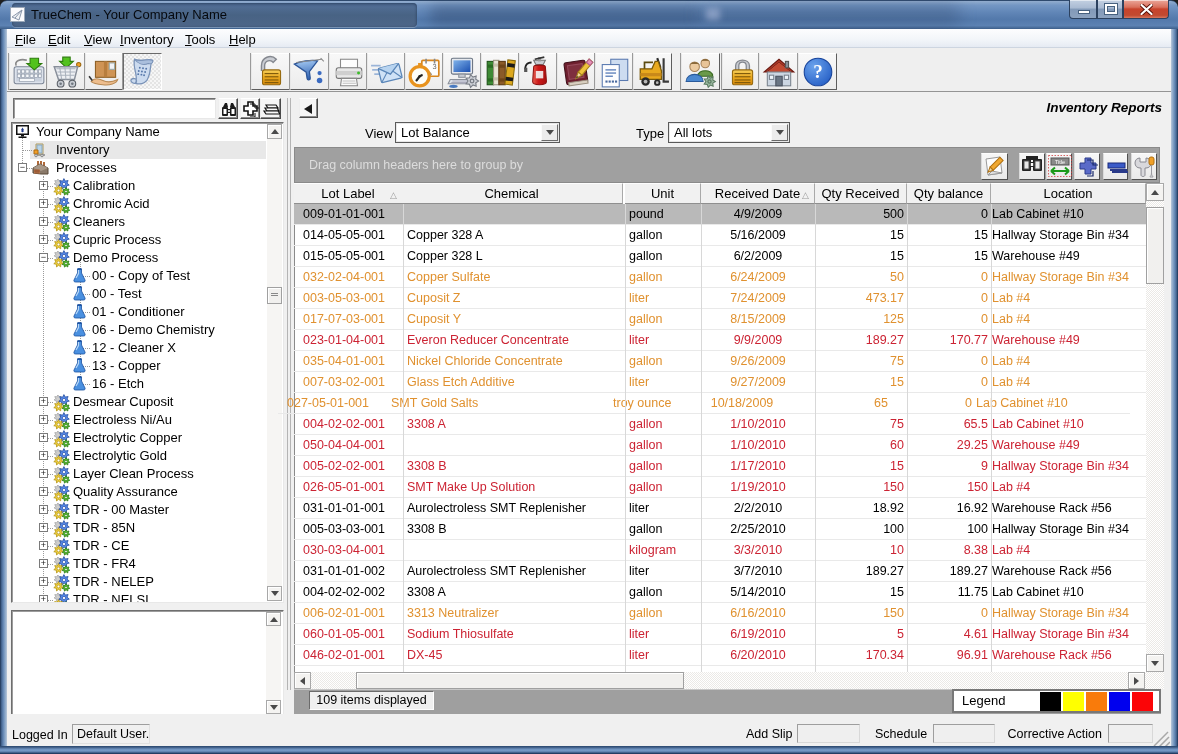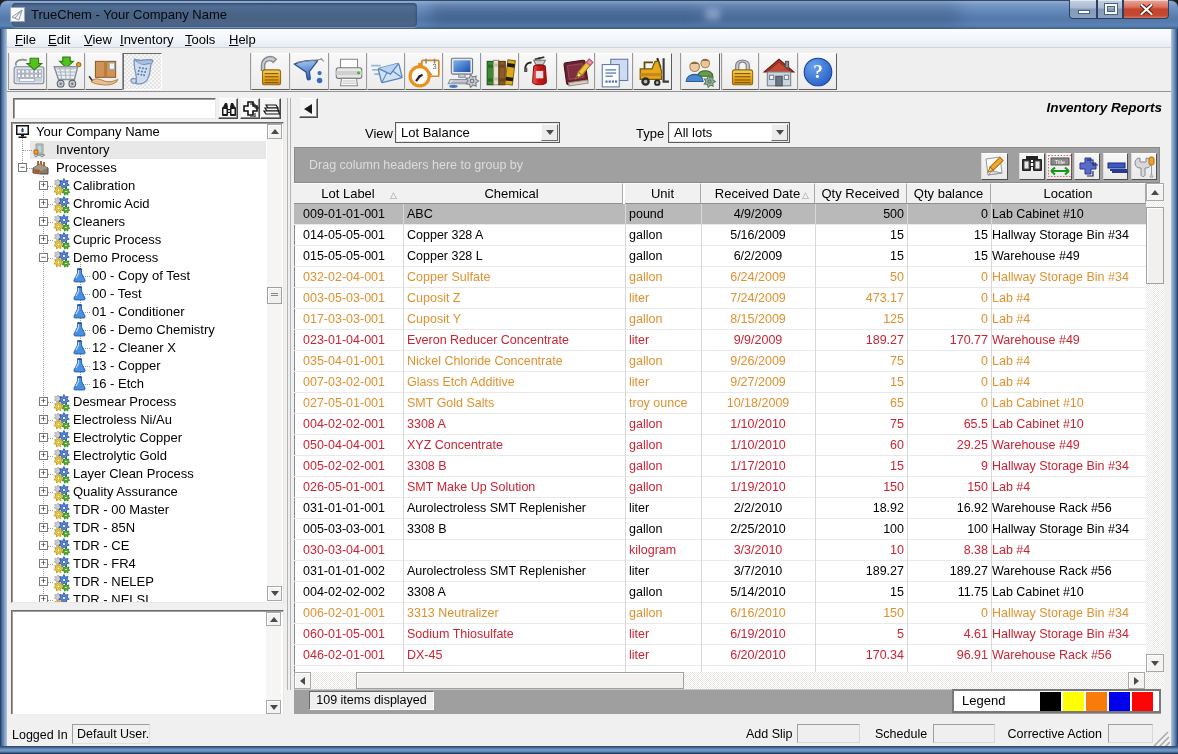--- a/index.html
+++ b/index.html
@@ -548,21 +548,21 @@
       <div class="abs" style="left:41px;top:271px;"><svg width="18" height="18" viewBox="0 0 18 18">
           <polygon points="8.9,5.8 6.8,6.4 6.8,8.6 5.1,7.3 3.4,8.6 3.2,6.5 1.1,6.0 2.7,4.5 1.8,2.6 3.9,2.9 4.9,1.0 6.0,2.9 8.1,2.4 7.2,4.4" fill="#d8d8d8" stroke="#a0a0a0" stroke-width="0.8"></polygon>
           <circle cx="5" cy="5" r="1.2" fill="#fff" stroke="#a0a0a0" stroke-width="0.7"></circle>
           <polygon points="16.3,7.1 13.5,7.9 13.5,10.8 11.1,9.1 8.8,10.9 8.6,8.0 5.8,7.3 7.9,5.4 6.7,2.7 9.6,3.2 10.9,0.6 12.3,3.1 15.1,2.5 14.0,5.2" fill="#5588e8" stroke="#2a50a0" stroke-width="0.8"></polygon>
           <circle cx="11" cy="6" r="1.6" fill="#fff" stroke="#2a50a0" stroke-width="0.7"></circle>
           <polygon points="10.2,13.5 7.7,14.2 7.7,16.8 5.6,15.3 3.5,16.9 3.4,14.3 0.8,13.7 2.8,11.9 1.7,9.6 4.2,10.0 5.4,7.7 6.6,10.0 9.2,9.4 8.2,11.8" fill="#f0d040" stroke="#b09010" stroke-width="0.8"></polygon>
           <circle cx="5.5" cy="12.5" r="1.4" fill="#fff" stroke="#b09010" stroke-width="0.7"></circle>
           <polygon points="16.8,14.3 14.8,14.9 14.8,17.0 13.1,15.8 11.4,17.1 11.3,15.0 9.2,14.5 10.8,13.1 9.9,11.1 12.0,11.5 12.9,9.6 13.9,11.4 16.0,11.0 15.2,12.9" fill="#55c030" stroke="#2a7a10" stroke-width="0.8"></polygon>
           <circle cx="13" cy="13.5" r="1.2" fill="#fff" stroke="#2a7a10" stroke-width="0.7"></circle>
         </svg></div>
-      <div class="treerow" style="left:61px;top:270px;line-height:18px;">Desmear Process</div>
+      <div class="treerow" style="left:61px;top:270px;line-height:18px;">Desmear Cuposit</div>
       <div class="abs" style="left:31px;top:297px;width:10px;height:1px;border-top:1px dotted #9a9a9a;"></div>
       <div class="texp" style="left:27px;top:292px;">+</div>
       <div class="abs" style="left:41px;top:289px;"><svg width="18" height="18" viewBox="0 0 18 18">
           <polygon points="8.9,5.8 6.8,6.4 6.8,8.6 5.1,7.3 3.4,8.6 3.2,6.5 1.1,6.0 2.7,4.5 1.8,2.6 3.9,2.9 4.9,1.0 6.0,2.9 8.1,2.4 7.2,4.4" fill="#d8d8d8" stroke="#a0a0a0" stroke-width="0.8"></polygon>
           <circle cx="5" cy="5" r="1.2" fill="#fff" stroke="#a0a0a0" stroke-width="0.7"></circle>
           <polygon points="16.3,7.1 13.5,7.9 13.5,10.8 11.1,9.1 8.8,10.9 8.6,8.0 5.8,7.3 7.9,5.4 6.7,2.7 9.6,3.2 10.9,0.6 12.3,3.1 15.1,2.5 14.0,5.2" fill="#5588e8" stroke="#2a50a0" stroke-width="0.8"></polygon>
           <circle cx="11" cy="6" r="1.6" fill="#fff" stroke="#2a50a0" stroke-width="0.7"></circle>
           <polygon points="10.2,13.5 7.7,14.2 7.7,16.8 5.6,15.3 3.5,16.9 3.4,14.3 0.8,13.7 2.8,11.9 1.7,9.6 4.2,10.0 5.4,7.7 6.6,10.0 9.2,9.4 8.2,11.8" fill="#f0d040" stroke="#b09010" stroke-width="0.8"></polygon>
           <circle cx="5.5" cy="12.5" r="1.4" fill="#fff" stroke="#b09010" stroke-width="0.7"></circle>
           <polygon points="16.8,14.3 14.8,14.9 14.8,17.0 13.1,15.8 11.4,17.1 11.3,15.0 9.2,14.5 10.8,13.1 9.9,11.1 12.0,11.5 12.9,9.6 13.9,11.4 16.0,11.0 15.2,12.9" fill="#55c030" stroke="#2a7a10" stroke-width="0.8"></polygon>
@@ -783,21 +783,20 @@
     <div class="abs" style="left:294px;top:183px;width:870px;height:489px;background:#fff;border-left:1px solid #8a8a8a;"></div>
     <div class="hcell" style="left:294px;width:109px;">Lot Label<span style="position:absolute;right:5px;top:1px;color:#9a9a9a;font-size:9px;">△</span></div>
     <div class="hcell" style="left:401px;width:222px;">Chemical</div>
     <div class="hcell" style="left:625px;width:76px;">Unit</div>
     <div class="hcell" style="left:701px;width:114px;">Received Date<span style="position:absolute;right:5px;top:1px;color:#9a9a9a;font-size:9px;">△</span></div>
     <div class="hcell" style="left:815px;width:92px;">Qty Received</div>
     <div class="hcell" style="left:907px;width:84px;">Qty balance</div>
     <div class="hcell" style="left:991px;width:155px;">Location</div>
     <div class="abs trow" style="left:294px;top:204px;width:852px;background:#b9b9b9;">
       <div class="tc" style="left:9px;width:98px;">009-01-01-001</div>
-      <div class="tc" style="left:113px;width:216px;">ABC</div>
       <div class="tc" style="left:335px;width:70px;">pound</div>
       <div class="tc" style="left:407px;width:114px;text-align:center;">4/9/2009</div>
       <div class="tc" style="left:521px;width:89px;text-align:right;">500</div>
       <div class="tc" style="left:613px;width:81px;text-align:right;">0</div>
       <div class="tc" style="left:698px;width:152px;">Lab Cabinet #10</div>
     </div>
     <div class="abs trow" style="left:294px;top:225px;width:852px;">
       <div class="tc" style="left:9px;width:98px;">014-05-05-001</div>
       <div class="tc" style="left:113px;width:216px;">Copper 328 A</div>
       <div class="tc" style="left:335px;width:70px;">gallon</div>
@@ -827,21 +826,21 @@
     <div class="abs trow" style="left:294px;top:288px;width:852px;">
       <div class="tc o" style="left:9px;width:98px;">003-05-03-001</div>
       <div class="tc o" style="left:113px;width:216px;">Cuposit Z</div>
       <div class="tc o" style="left:335px;width:70px;">liter</div>
       <div class="tc o" style="left:407px;width:114px;text-align:center;">7/24/2009</div>
       <div class="tc o" style="left:521px;width:89px;text-align:right;">473.17</div>
       <div class="tc o" style="left:613px;width:81px;text-align:right;">0</div>
       <div class="tc o" style="left:698px;width:152px;">Lab #4</div>
     </div>
     <div class="abs trow" style="left:294px;top:309px;width:852px;">
-      <div class="tc o" style="left:9px;width:98px;">017-03-03-001</div>
+      <div class="tc o" style="left:9px;width:98px;">017-07-03-001</div>
       <div class="tc o" style="left:113px;width:216px;">Cuposit Y</div>
       <div class="tc o" style="left:335px;width:70px;">gallon</div>
       <div class="tc o" style="left:407px;width:114px;text-align:center;">8/15/2009</div>
       <div class="tc o" style="left:521px;width:89px;text-align:right;">125</div>
       <div class="tc o" style="left:613px;width:81px;text-align:right;">0</div>
       <div class="tc o" style="left:698px;width:152px;">Lab #4</div>
     </div>
     <div class="abs trow" style="left:294px;top:330px;width:852px;">
       <div class="tc r" style="left:9px;width:98px;">023-01-04-001</div>
       <div class="tc r" style="left:113px;width:216px;">Everon Reducer Concentrate</div>
@@ -862,41 +861,40 @@
     </div>
     <div class="abs trow" style="left:294px;top:372px;width:852px;">
       <div class="tc o" style="left:9px;width:98px;">007-03-02-001</div>
       <div class="tc o" style="left:113px;width:216px;">Glass Etch Additive</div>
       <div class="tc o" style="left:335px;width:70px;">liter</div>
       <div class="tc o" style="left:407px;width:114px;text-align:center;">9/27/2009</div>
       <div class="tc o" style="left:521px;width:89px;text-align:right;">15</div>
       <div class="tc o" style="left:613px;width:81px;text-align:right;">0</div>
       <div class="tc o" style="left:698px;width:152px;">Lab #4</div>
     </div>
-    <div class="abs trow" style="left:294px;top:393px;width:852px;padding-left:44px;">
+    <div class="abs trow" style="left:278px;top:393px;width:852px;padding-left:44px;">
       <div class="tc o" style="left:9px;width:98px;">027-05-01-001</div>
       <div class="tc o" style="left:113px;width:216px;">SMT Gold Salts</div>
       <div class="tc o" style="left:335px;width:70px;">troy ounce</div>
       <div class="tc o" style="left:407px;width:114px;text-align:center;">10/18/2009</div>
       <div class="tc o" style="left:521px;width:89px;text-align:right;">65</div>
       <div class="tc o" style="left:613px;width:81px;text-align:right;">0</div>
       <div class="tc o" style="left:698px;width:152px;">Lab Cabinet #10</div>
     </div>
     <div class="abs trow" style="left:294px;top:414px;width:852px;">
       <div class="tc r" style="left:9px;width:98px;">004-02-02-001</div>
       <div class="tc r" style="left:113px;width:216px;">3308 A</div>
       <div class="tc r" style="left:335px;width:70px;">gallon</div>
       <div class="tc r" style="left:407px;width:114px;text-align:center;">1/10/2010</div>
       <div class="tc r" style="left:521px;width:89px;text-align:right;">75</div>
       <div class="tc r" style="left:613px;width:81px;text-align:right;">65.5</div>
       <div class="tc r" style="left:698px;width:152px;">Lab Cabinet #10</div>
     </div>
     <div class="abs trow" style="left:294px;top:435px;width:852px;">
       <div class="tc r" style="left:9px;width:98px;">050-04-04-001</div>
-      <div class="tc r" style="left:113px;width:216px;">XYZ Concentrate</div>
       <div class="tc r" style="left:335px;width:70px;">gallon</div>
       <div class="tc r" style="left:407px;width:114px;text-align:center;">1/10/2010</div>
       <div class="tc r" style="left:521px;width:89px;text-align:right;">60</div>
       <div class="tc r" style="left:613px;width:81px;text-align:right;">29.25</div>
       <div class="tc r" style="left:698px;width:152px;">Warehouse #49</div>
     </div>
     <div class="abs trow" style="left:294px;top:456px;width:852px;">
       <div class="tc r" style="left:9px;width:98px;">005-02-02-001</div>
       <div class="tc r" style="left:113px;width:216px;">3308 B</div>
       <div class="tc r" style="left:335px;width:70px;">gallon</div>

